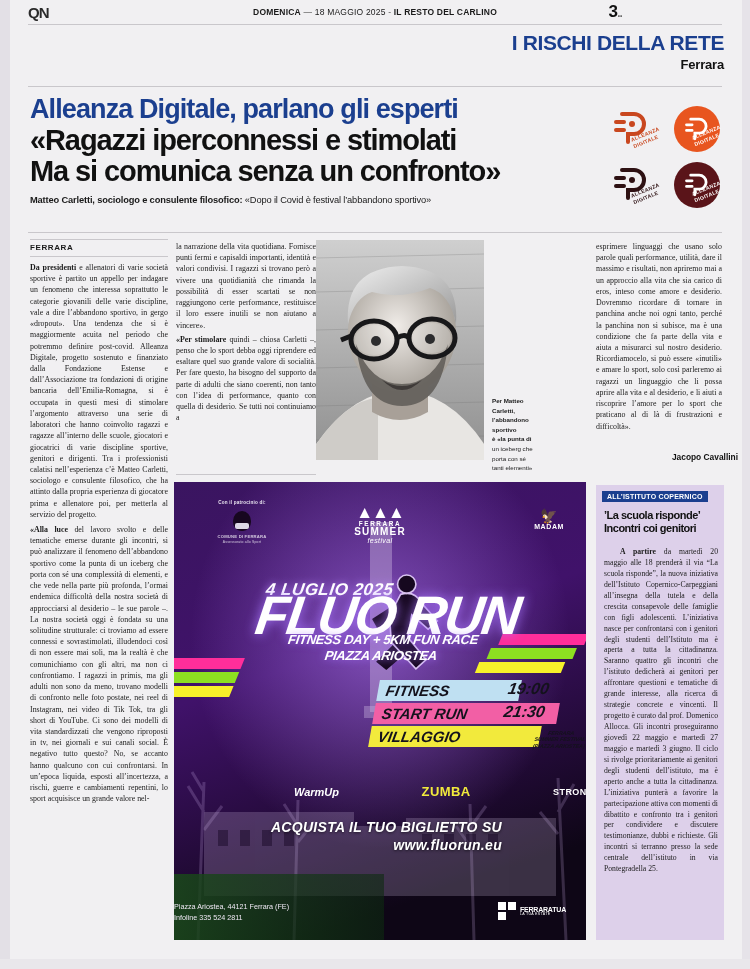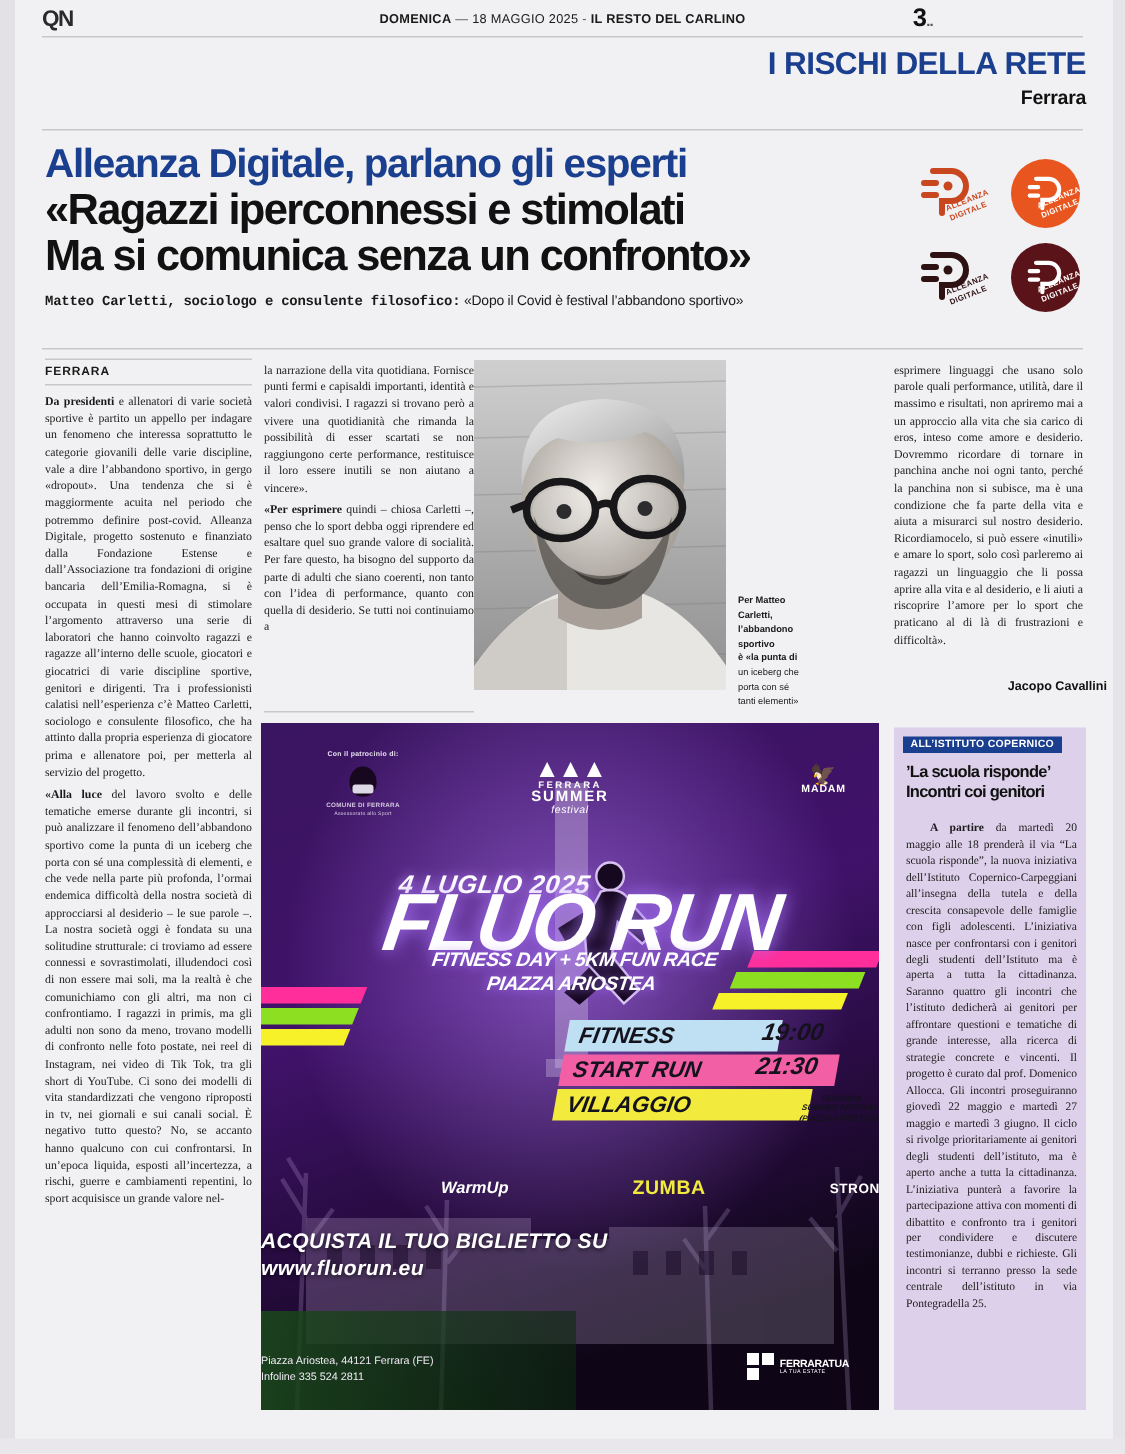--- a/index.html
+++ b/index.html
@@ -51,21 +51,21 @@
   }
   .rule-under-kicker{
     position:absolute;left:28px;top:86px;width:694px;height:1px;background:#c9c7cb;
   }
   
   .headline-block{position:absolute;left:30px;top:95px;width:580px;}
   .hl1{font-size:27px;font-weight:bold;color:#1b3f8f;letter-spacing:-.9px;line-height:1.05;}
   .hl2{font-size:29px;font-weight:bold;color:#111;letter-spacing:-1.1px;line-height:1.06;margin-top:2px;}
   .hl3{font-size:29px;font-weight:bold;color:#111;letter-spacing:-1.1px;line-height:1.06;}
   .standfirst{font-size:9.3px;color:#1a1a1a;margin-top:8px;letter-spacing:-.15px;}
-  .standfirst b{font-weight:bold;font-family:Liberation Mono, monospace;}
+  .standfirst b{font-weight:bold;}
   
   .logos{position:absolute;right:22px;top:104px;width:120px;height:110px;}
   .logo-cell{position:absolute;width:58px;height:52px;}
   .logo-a{left:0;top:0;}
   .logo-b{left:62px;top:0;}
   .logo-c{left:0;top:56px;}
   .logo-d{left:62px;top:56px;}
   .logo-circle{
     width:46px;height:46px;border-radius:50%;position:absolute;left:4px;top:2px;
     display:flex;align-items:center;justify-content:center;
@@ -162,21 +162,21 @@
   .fsf-small{
     position:absolute;left:360px;top:248px;transform:skewX(-10deg);
     color:#14121c;font-size:5.4px;font-weight:bold;font-style:italic;text-align:center;line-height:1.2;
   }
   .brands{position:absolute;left:120px;top:302px;width:300px;display:flex;align-items:center;justify-content:space-between;}
   .brand{color:#fff;font-weight:bold;}
   .b-warm{font-size:11px;font-style:italic;}
   .b-zumba{font-size:13px;letter-spacing:.4px;color:#f2ea3c;}
   .b-strong{font-size:9px;letter-spacing:.4px;}
   .pst-buy{
-    position:absolute;left:0;top:336px;width:328px;text-align:left;color:#fff;
+    position:absolute;left:0;top:336px;width:328px;text-align:right;color:#fff;
     font-size:14px;font-style:italic;font-weight:bold;letter-spacing:.3px;line-height:1.3;
     text-shadow:0 1px 3px rgba(0,0,0,.6);
   }
   .pst-url{font-size:14px;}
   .pst-foot{
     position:absolute;left:0;bottom:16px;width:412px;text-align:left;color:#efe8f4;
     font-size:7.2px;line-height:1.6;
   }
   .pst-ftua{
     position:absolute;right:20px;bottom:20px;display:flex;align-items:center;gap:4px;color:#fff;
@@ -302,21 +302,21 @@
   <div class="dateline">FERRARA</div>
   <div class="dateline-rule-bot"></div>
 
   <div class="col col1">
     <p><b>Da presidenti</b><span> e allenatori di varie società sportive è partito un appello per indagare un fenomeno che interessa soprattutto le categorie giovanili delle varie discipline, vale a dire l’abbandono sportivo, in gergo «dropout». Una tendenza che si è maggiormente acuita nel periodo che potremmo definire post-covid. Alleanza Digitale, progetto sostenuto e finanziato dalla Fondazione Estense e dall’Associazione tra fondazioni di origine bancaria dell’Emilia-Romagna, si è occupata in questi mesi di stimolare l’argomento attraverso una serie di laboratori che hanno coinvolto ragazzi e ragazze all’interno delle scuole, giocatori e giocatrici di varie discipline sportive, genitori e dirigenti. Tra i professionisti calatisi nell’esperienza c’è Matteo Carletti, sociologo e consulente filosofico, che ha attinto dalla propria esperienza di giocatore prima e allenatore poi, per metterla al servizio del progetto.</span></p>
     <p style="margin-top:4px;"><b>«Alla luce</b><span> del lavoro svolto e delle tematiche emerse durante gli incontri, si può analizzare il fenomeno dell’abbandono sportivo come la punta di un iceberg che porta con sé una complessità di elementi, e che vede nella parte più profonda, l’ormai endemica difficoltà della nostra società di approcciarsi al desiderio – le sue parole –. La nostra società oggi è fondata su una solitudine strutturale: ci troviamo ad essere connessi e sovrastimolati, illudendoci così di non essere mai soli, ma la realtà è che comunichiamo con gli altri, ma non ci confrontiamo. I ragazzi in primis, ma gli adulti non sono da meno, trovano modelli di confronto nelle foto postate, nei reel di Instagram, nei video di Tik Tok, tra gli short di YouTube. Ci sono dei modelli di vita standardizzati che vengono riproposti in tv, nei giornali e sui canali social. È negativo tutto questo? No, se accanto hanno qualcuno con cui confrontarsi. In un’epoca liquida, esposti all’incertezza, a rischi, guerre e cambiamenti repentini, lo sport acquisisce un grande valore nel-</span></p>
   </div>
 
   <div class="col col2">
     <p><span>la narrazione della vita quotidiana. Fornisce punti fermi e capisaldi importanti, identità e valori condivisi. I ragazzi si trovano però a vivere una quotidianità che rimanda la possibilità di esser scartati se non raggiungono certe performance, restituisce il loro essere inutili se non aiutano a vincere».</span></p>
-    <p style="margin-top:3px;"><b>«Per esprimere</b><span> quindi – chiosa Carletti –, penso che lo sport debba oggi riprendere ed esaltare quel suo grande valore di socialità. Per fare questo, ha bisogno del supporto da parte di adulti che siano coerenti, non tanto con l’idea di performance, quanto con quella di desiderio. Se tutti noi continuiamo a</span></p>
+    <p style="margin-top:3px;"><b>«Per stimolare</b><span> quindi – chiosa Carletti –, penso che lo sport debba oggi riprendere ed esaltare quel suo grande valore di socialità. Per fare questo, ha bisogno del supporto da parte di adulti che siano coerenti, non tanto con l’idea di performance, quanto con quella di desiderio. Se tutti noi continuiamo a</span></p>
   </div>
   <div class="col2-rule"></div>
 
   <div class="col col3">
     <p><span>esprimere linguaggi che usano solo parole quali performance, utilità, dare il massimo e risultati, non apriremo mai a un approccio alla vita che sia carico di eros, inteso come amore e desiderio. Dovremmo ricordare di tornare in panchina anche noi ogni tanto, perché la panchina non si subisce, ma è una condizione che fa parte della vita e aiuta a misurarci sul nostro desiderio. Ricordiamocelo, si può essere «inutili» e amare lo sport, solo così parleremo ai ragazzi un linguaggio che li possa aprire alla vita e al desiderio, e li aiuti a riscoprire l’amore per lo sport che praticano al di là di frustrazioni e difficoltà».</span></p>
   </div>
   <div class="byline">Jacopo Cavallini</div>
 
   <div class="photo">
     <svg width="168" height="220" viewBox="0 0 168 220">

